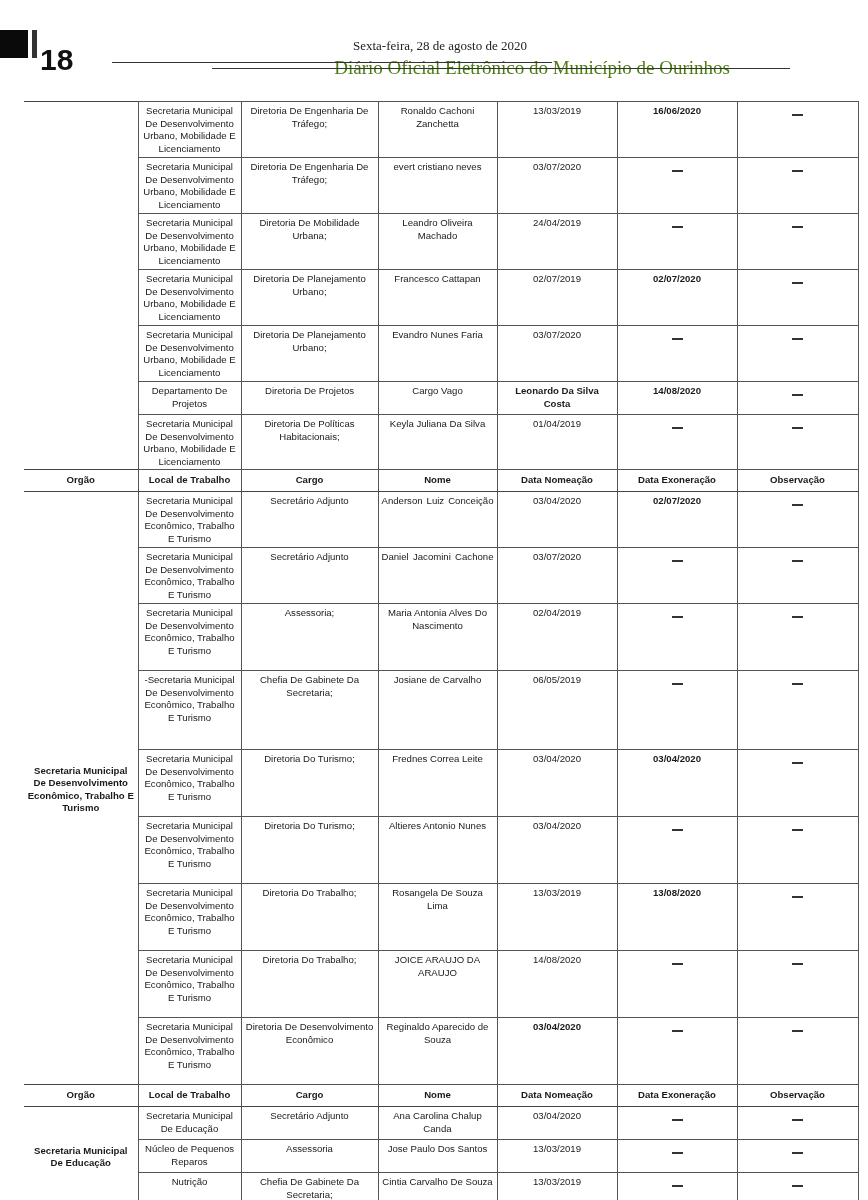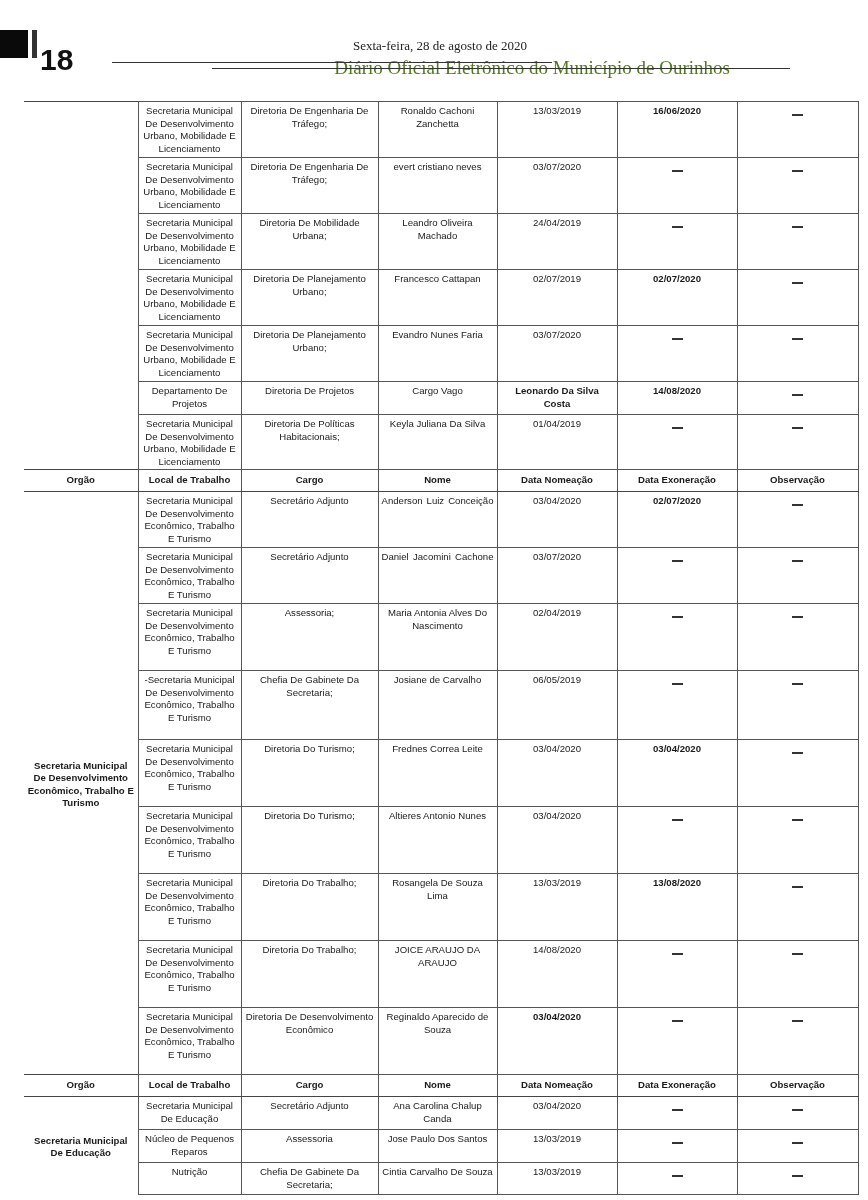--- a/index.html
+++ b/index.html
@@ -133,21 +133,21 @@
       <td><span class="dash"></span></td>
     </tr>
     <tr style="height:67px">
       <td>Secretaria Municipal De Desenvolvimento Econômico, Trabalho E Turismo</td>
       <td>Assessoria;</td>
       <td>Maria Antonia Alves Do Nascimento</td>
       <td>02/04/2019</td>
       <td><span class="dash"></span></td>
       <td><span class="dash"></span></td>
     </tr>
-    <tr style="height:69px">
+    <tr style="height:79px">
       <td>-Secretaria Municipal De Desenvolvimento Econômico, Trabalho E Turismo</td>
       <td>Chefia De Gabinete Da Secretaria;</td>
       <td class="left">Josiane de Carvalho</td>
       <td>06/05/2019</td>
       <td><span class="dash"></span></td>
       <td><span class="dash"></span></td>
     </tr>
     <tr style="height:67px">
       <td>Secretaria Municipal De Desenvolvimento Econômico, Trabalho E Turismo</td>
       <td>Diretoria Do Turismo;</td>

